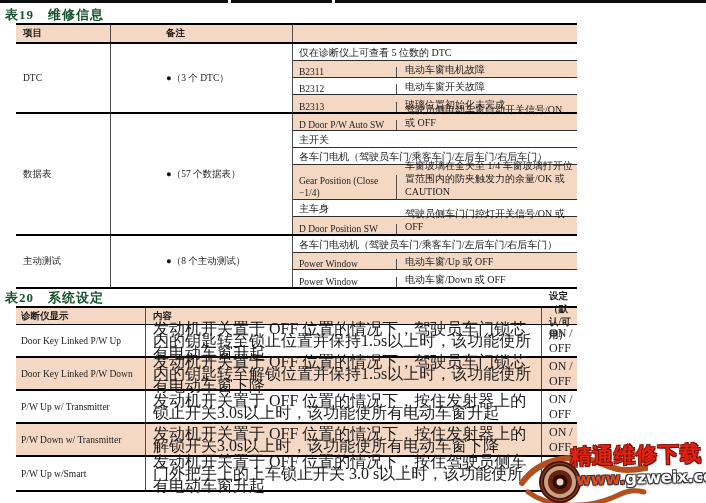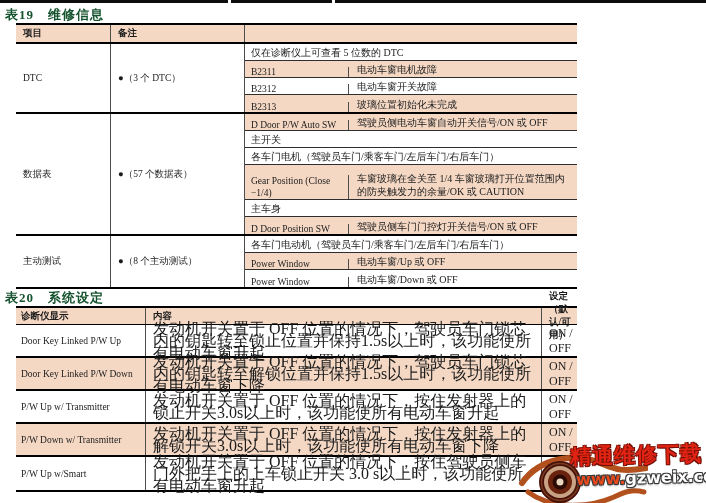--- a/index.html
+++ b/index.html
@@ -22,21 +22,21 @@
   .pink{background:#f4d8c4;}
   .tblbox{position:absolute;left:16px;width:561px;border-top:2.5px solid #000;border-bottom:2.5px solid #000;box-sizing:border-box;}
   #t19-box{top:23px;}
   #t20-box{top:306px;}
   .hrow{display:flex;align-items:stretch;font-weight:bold;font-size:9.5px;}
   .vline{border-right:1px solid #4d4d4d;}
   .cellpad{display:flex;align-items:center;padding-left:7px;box-sizing:border-box;}
   
   .t19-hrow{height:17px;border-bottom:2px solid #000;}
   .t19-c1{width:95px;}
-  .t19-c2{width:134px;}
+  .t19-c2{width:134px;margin-left:48px;}
   .t19-c3{flex:1;}
   .sec{display:flex;align-items:stretch;border-bottom:2px solid #000;font-size:9.5px;}
   .sec:last-child{border-bottom:none;}
   .sec-col3{flex:1;display:flex;flex-direction:column;}
   .srow{display:flex;align-items:flex-end;height:17px;border-bottom:1px solid #2e2e2e;box-sizing:border-box;font-size:9.5px;}
   .srow:last-child{border-bottom:none;}
   .srow.tall{height:35px;}
   .scode{width:104px;display:flex;align-items:center;padding-left:6px;box-sizing:border-box;border-right:1px solid #4d4d4d;}
   .sdesc{flex:1;display:flex;align-items:center;padding:1px 4px 1px 8px;line-height:13px;box-sizing:border-box;font-size:10px;}
   .sspan{flex:1;display:flex;align-items:center;padding-left:6px;box-sizing:border-box;font-size:10px;}

